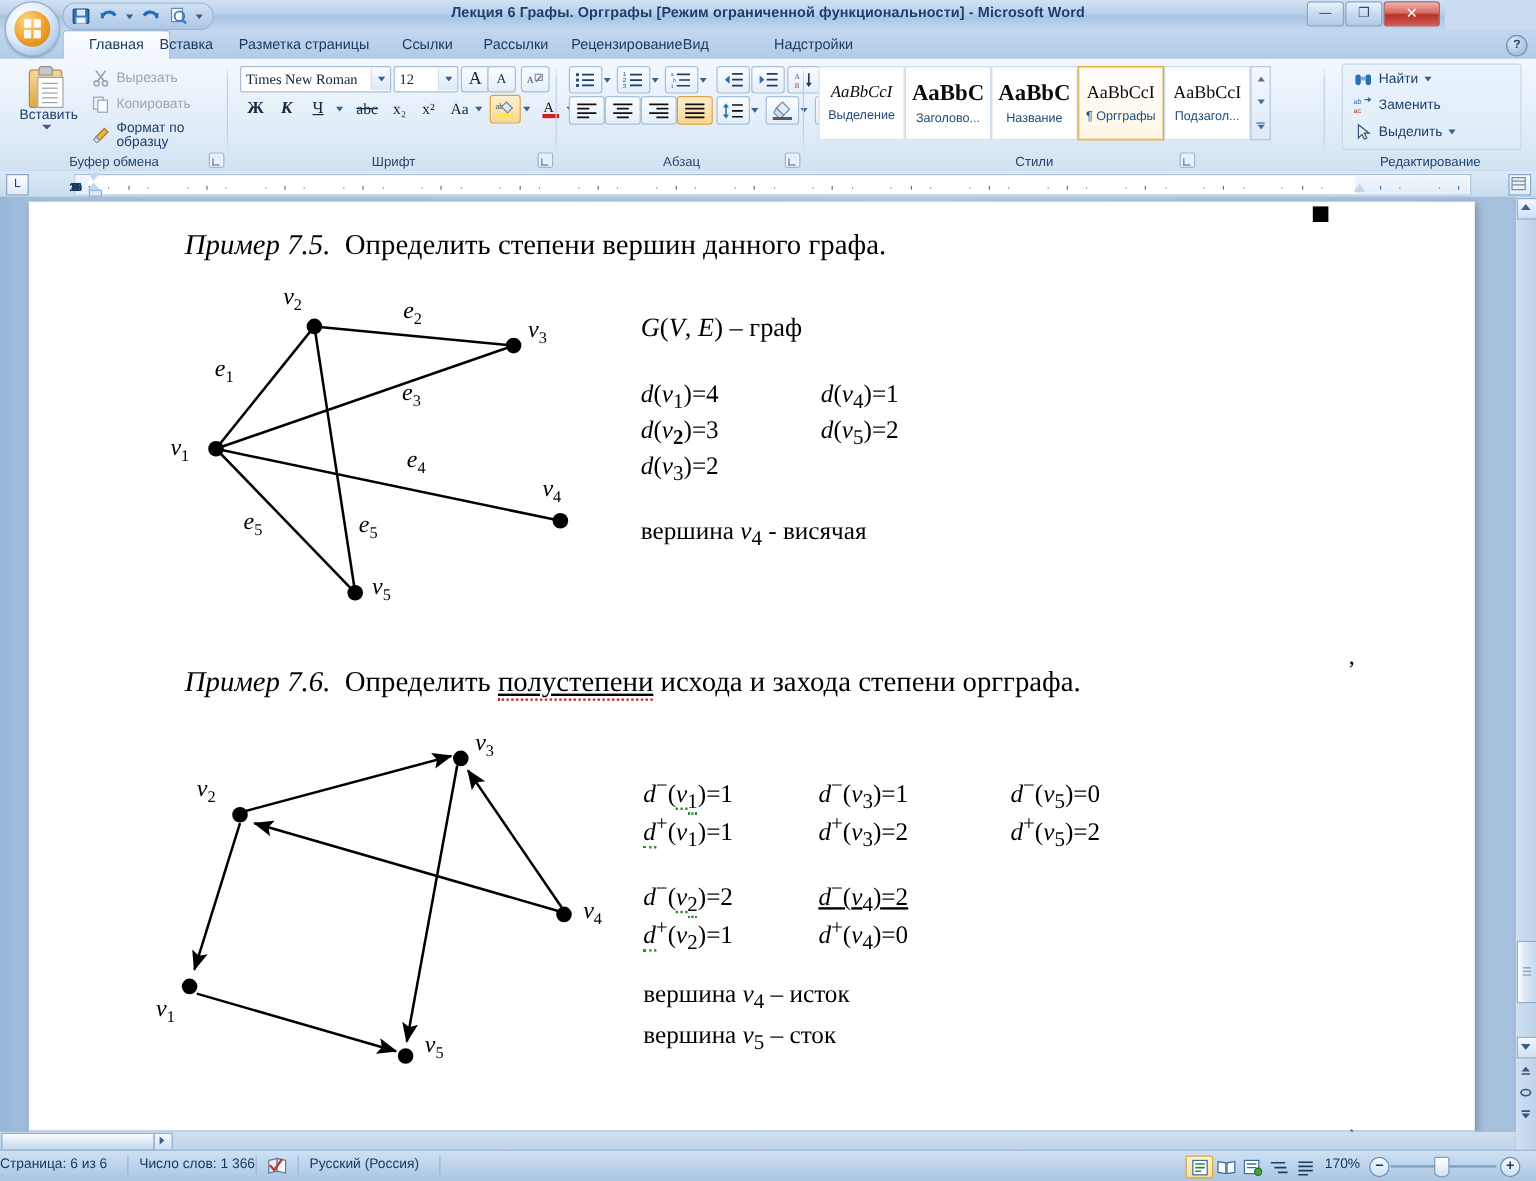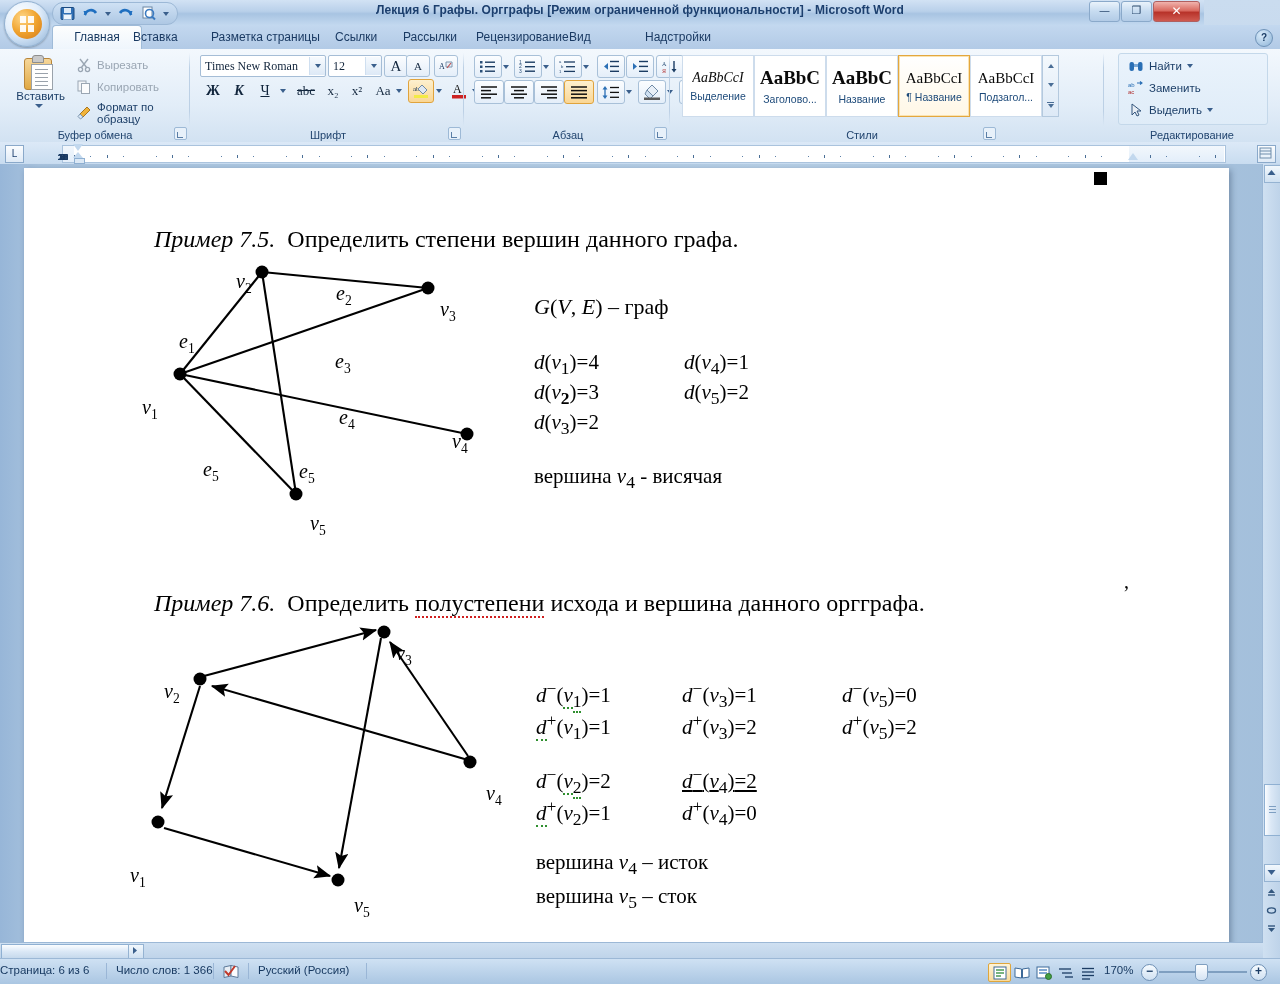--- a/index.html
+++ b/index.html
@@ -169,25 +169,25 @@
     font-size:10px;text-align:center;line-height:13px;}
   .hscroll{position:absolute;left:0;bottom:0;width:1263px;height:16px;
     background:linear-gradient(#cfe0f1,#bed3e9);border-top:1px solid #9cb8d6;}
   .h-thumb{position:absolute;left:1px;top:1px;width:126px;height:13px;
     border:1px solid #8fb0d2;background:linear-gradient(#fbfdff,#dbe8f6 50%,#c6d9ec);}
   .h-btn{position:absolute;top:1px;width:14px;height:13px;border:1px solid #95b3d2;
     background:linear-gradient(#f2f8fd,#cfe0f1);}
 
   
   .serif{font-family:"Liberation Serif",serif;color:#000;}
-  .dtext{position:absolute;white-space:nowrap;margin-top:34px;}
+  .dtext{position:absolute;white-space:nowrap;}
   .ital{font-style:italic;}
   .vsub{font-style:italic;}
   .vsub sub{font-style:normal;font-size:.68em;}
-  .squig-red{border-bottom:2px dotted #d02020;}
+  .squig-red{border-bottom:2px dotted #d02020;text-decoration:underline;}
   .squig-green{border-bottom:2px dotted #2f8f2f;}
   .blackbox{position:absolute;background:#000;}
 
   
   .status{position:absolute;left:0;bottom:0;width:1280px;height:25px;
     background:linear-gradient(#cfe1f3,#aac6e2);border-top:1px solid #9cb8d6;}
   .st-item{position:absolute;top:5px;font-size:11.5px;color:#14365e;white-space:nowrap;cursor:default;}
   .st-sep{position:absolute;top:4px;width:1px;height:16px;background:#9ab6d6;}
   .vbtn{position:absolute;top:4px;width:21px;height:17px;border:1px solid transparent;
     border-radius:2px;display:flex;align-items:center;justify-content:center;cursor:default;}
@@ -257,21 +257,21 @@
           <circle cx="9.5" cy="8.5" r="4" fill="none" stroke="#3a7ac0" stroke-width="1.6"></circle>
           <line x1="12" y1="11.5" x2="15" y2="14.5" stroke="#3a7ac0" stroke-width="2"></line>
         </svg>
     </span>
     <span class="q-caret"></span>
   </div>
 
   <div class="tabs">
     <div class="tab active" style="left:52px;width:66px;text-align:center;">Главная</div>
     <div class="tab" style="left:122px;">Вставка</div>
-    <div class="tab" style="left:200px;">Разметка страницы</div>
+    <div class="tab" style="left:188px;">Разметка страницы</div>
     <div class="tab" style="left:324px;">Ссылки</div>
     <div class="tab" style="left:392px;">Рассылки</div>
     <div class="tab" style="left:465px;">Рецензирование</div>
     <div class="tab" style="left:558px;">Вид</div>
     <div class="tab" style="left:634px;">Надстройки</div>
     <div class="helpbtn">?</div>
   </div>
 
   <div class="ribbon">
 
@@ -553,21 +553,21 @@
       <div class="stylebox" style="left:82px;">
         <span class="sp" style="font-weight:bold;font-size:19px;">AaBbC</span>
         <span class="sn">Заголово...</span>
       </div>
       <div class="stylebox" style="left:154px;">
         <span class="sp" style="font-weight:bold;font-size:19px;">AaBbC</span>
         <span class="sn">Название</span>
       </div>
       <div class="stylebox sel" style="left:226px;">
         <span class="sp" style="font-size:15px;">AaBbCcI</span>
-        <span class="sn">¶ Название</span>
+        <span class="sn">¶ Оргграфы</span>
       </div>
       <div class="stylebox" style="left:298px;">
         <span class="sp" style="font-size:15px;">AaBbCcI</span>
         <span class="sn">Подзагол...</span>
       </div>
       <div class="gal-scroll" style="left:370px;">
         <span class="gs-a"></span>
         <span class="gs-b"></span>
         <span class="gs-c"></span>
       </div>
@@ -760,21 +760,21 @@
         <span class="ital">d</span>(<span class="ital">v</span><sub>4</sub>)<span>=1</span>
       </div>
       <div class="dtext serif" style="left:660px;top:178px;font-size:21px;">
         <span class="ital">d</span>(<span class="ital">v</span><sub>5</sub>)<span>=2</span>
       </div>
       <div class="dtext serif" style="left:510px;top:262px;font-size:21px;">
         <span>вершина </span><span class="ital">v</span><sub>4</sub><span> - висячая</span>
       </div>
 
       <div class="dtext serif" style="left:130px;top:388px;font-size:24px;">
-        <span class="ital">Пример 7.6.</span>&nbsp;&nbsp;<span>Определить </span><span class="squig-red">полустепени</span><span> исхода и вершина данного оргграфа.</span>
+        <span class="ital">Пример 7.6.</span>&nbsp;&nbsp;<span>Определить </span><span class="squig-red">полустепени</span><span> исхода и захода степени оргграфа.</span>
       </div>
 
       <svg style="position:absolute;left:0;top:0;width:1205px;height:782px;pointer-events:none;">
         <defs>
           <marker id="arw" markerWidth="9" markerHeight="9" refX="7.4" refY="3.2" orient="auto" markerUnits="strokeWidth">
             <path d="M0,0 L8,3.2 L0,6.4 L1.6,3.2 Z" fill="#000"></path>
           </marker>
         </defs>
         <g stroke="#000" stroke-width="2.1" fill="none" marker-end="url(#arw)">
           <line x1="180" y1="508" x2="352" y2="462"></line>

